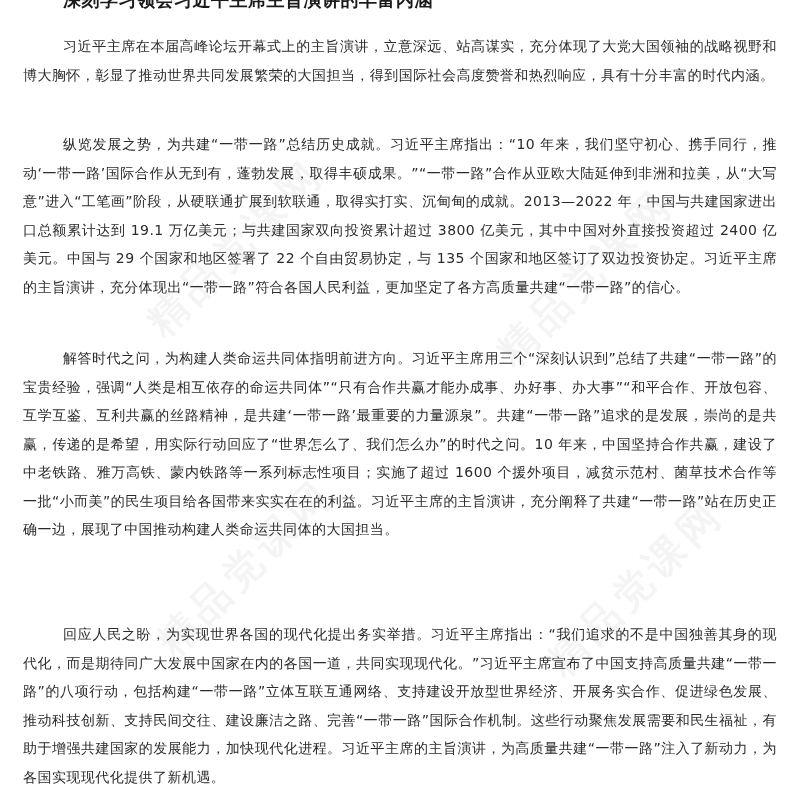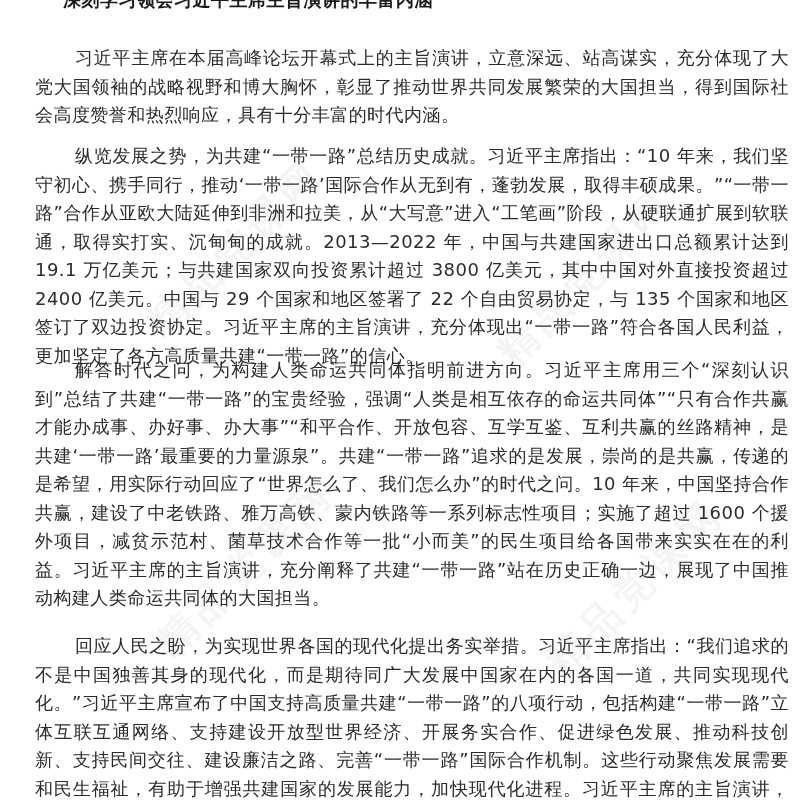--- a/index.html
+++ b/index.html
@@ -9,22 +9,22 @@
     color: #2b2b2b;
   }
   .page { position: absolute; left: 23px; top: 0; width: 754px; }
   .title {
     position: absolute; left: 40px; top: -12px;
     font-size: 18px; font-weight: bold; color: #1a1a1a; letter-spacing: 0.5px;
     white-space: nowrap;
   }
   .para {
     position: absolute; left: 0; width: 754px;
-    font-size: 18px; line-height: 28.5px; text-align: justify;
-    text-indent: 40px; letter-spacing: 0.45px; margin: 12px;
+    font-size: 14px; line-height: 28.5px; text-align: justify;
+    text-indent: 40px; letter-spacing: 0.45px; margin: 0;
   }
   #p1 { top: 32px; }
   #p2 { top: 130px; }
   #p3 { top: 344px; }
   #p4 { top: 620px; }
   .watermark {
     position: absolute; font-size: 40px; color: rgba(0,0,0,0.045);
     transform: rotate(-45deg); white-space: nowrap; pointer-events: none;
     font-weight: bold; letter-spacing: 6px;
   }

